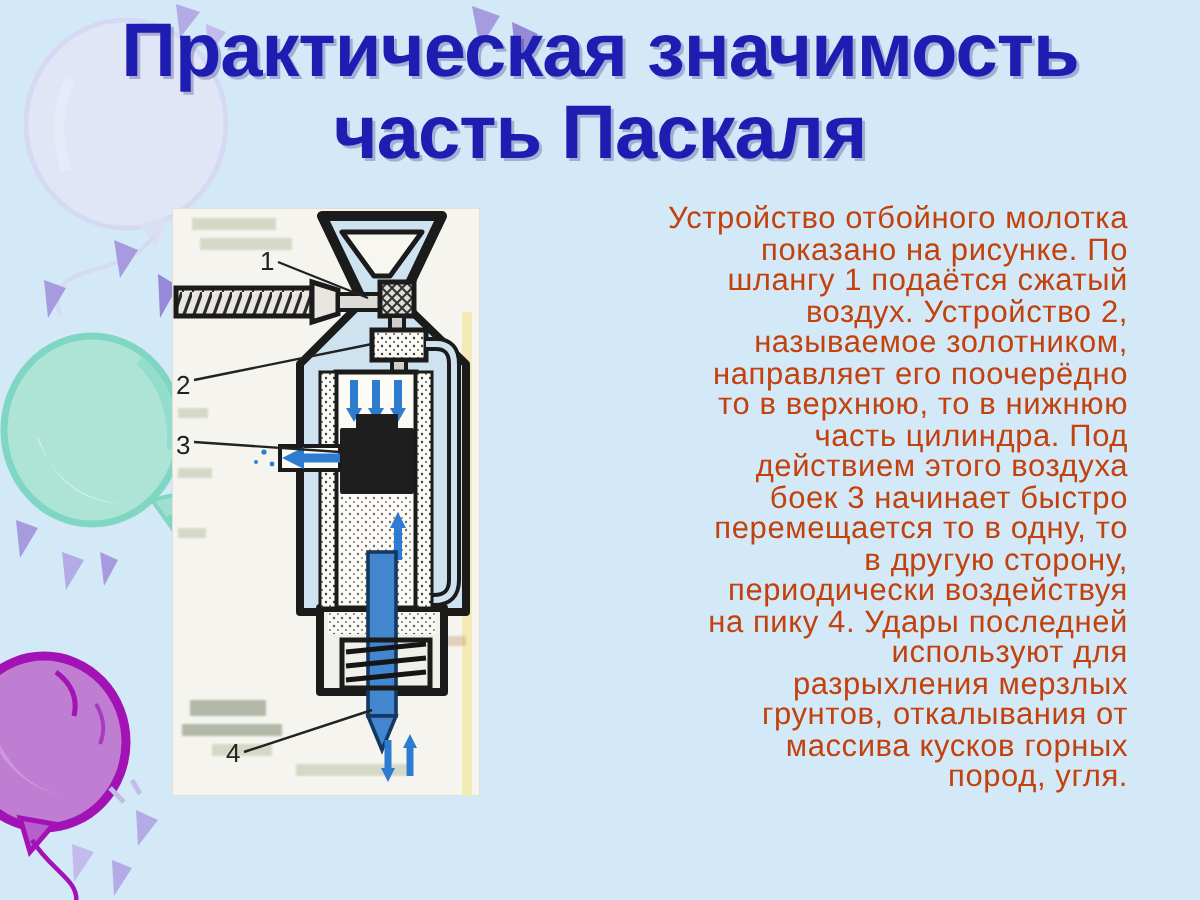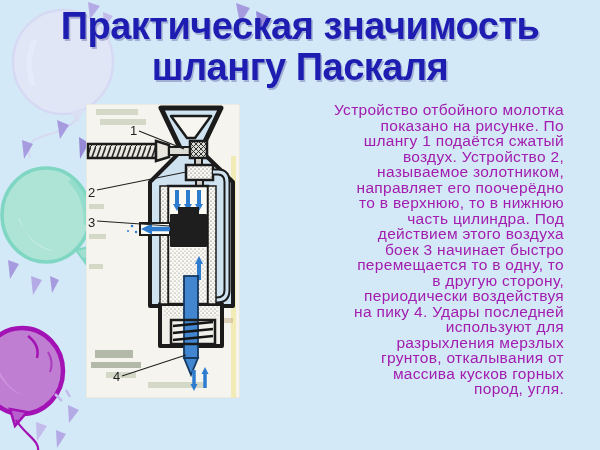--- a/index.html
+++ b/index.html
@@ -22,21 +22,21 @@
   }
   .figure{
     position:absolute;left:86px;top:104px;width:154px;height:294px;
   }
   .figure svg{display:block;width:154px;height:294px;}
   .body-text{
     position:absolute;top:102px;right:36px;width:252px;
     text-align:right;
     font-size:15.5px;line-height:15.5px;
     letter-spacing:0.3px;
-    color:#a21caf;
+    color:#c2410c;
     white-space:pre-line;
   }
 </style>
 </head>
 <body>
 
 <div class="slide">
 
   <svg class="decor" viewBox="0 0 600 450">
 
@@ -80,21 +80,21 @@
     </g>
     <g fill="#b4aae6">
       <polygon points="68,405 79,410 69,423"></polygon>
       <polygon points="36,422 47,426 37,441" fill="#c3bbeb"></polygon>
       <polygon points="56,430 66,434 57,448"></polygon>
       <path d="M55,394 L62,401 M66,390 L70,397" stroke="#c3bbeb" stroke-width="2.5" fill="none"></path>
     </g>
   </svg>
 
   <h1 class="title">Практическая значимость
-шлангу Паскаля</h1>
+часть Паскаля</h1>
 
   <div class="figure">
     <svg viewBox="0 0 154 294">
       <defs>
         <pattern id="stip" width="4" height="4" patternUnits="userSpaceOnUse">
           <rect width="4" height="4" fill="#fbfaf5"></rect>
           <circle cx="1" cy="1" r="0.6" fill="#3a3a3a"></circle>
           <circle cx="3" cy="3" r="0.5" fill="#555"></circle>
         </pattern>
         <pattern id="hatch" width="5" height="14" patternUnits="userSpaceOnUse">

